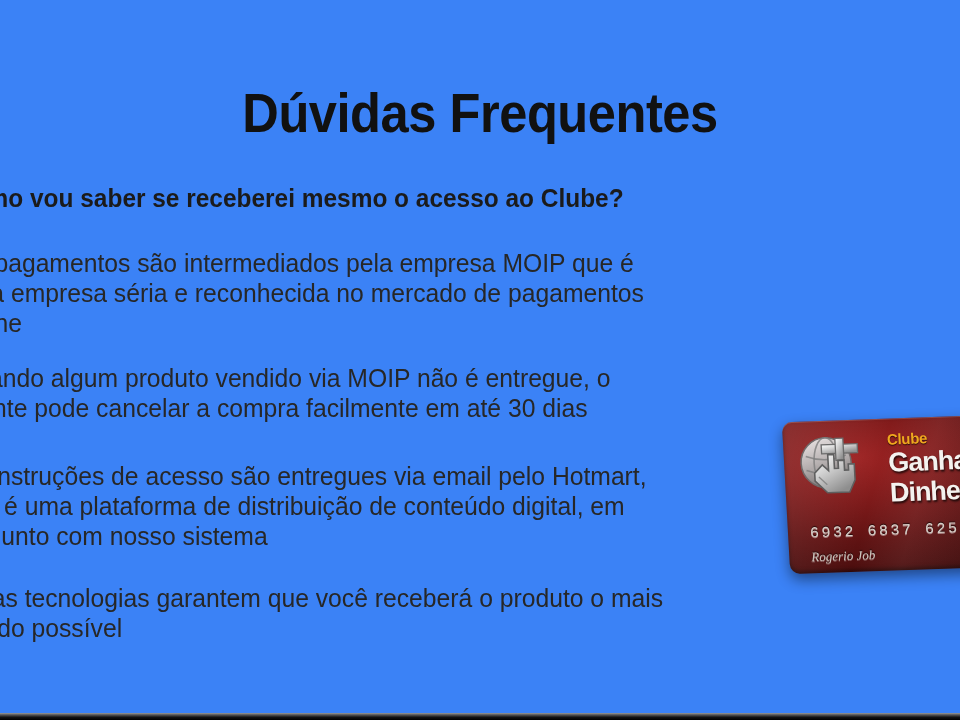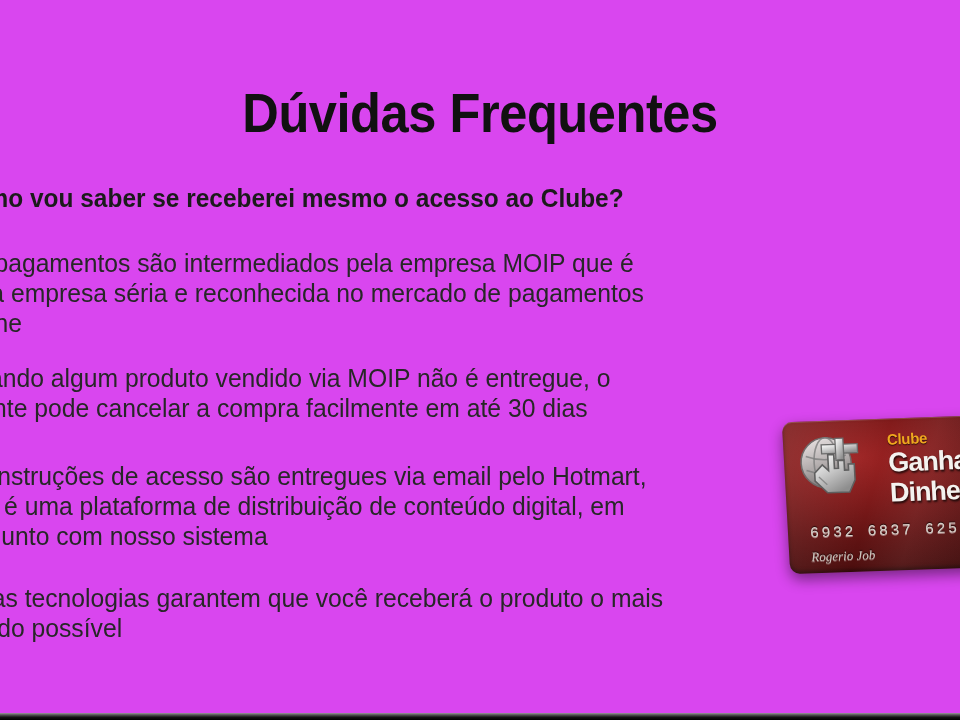--- a/index.html
+++ b/index.html
@@ -4,21 +4,21 @@
 <style>
   html, body {
     margin: 0;
     padding: 0;
     background: #000;
   }
   #stage {
     position: relative;
     width: 960px;
     height: 720px;
-    background: #d946ef;
+    background: #3b82f6;
     overflow: hidden;
     font-family: "Liberation Sans", sans-serif;
     -webkit-font-smoothing: antialiased;
   }
 
   
   #slide-title {
     position: absolute;
     left: 0;
     top: 84px;

